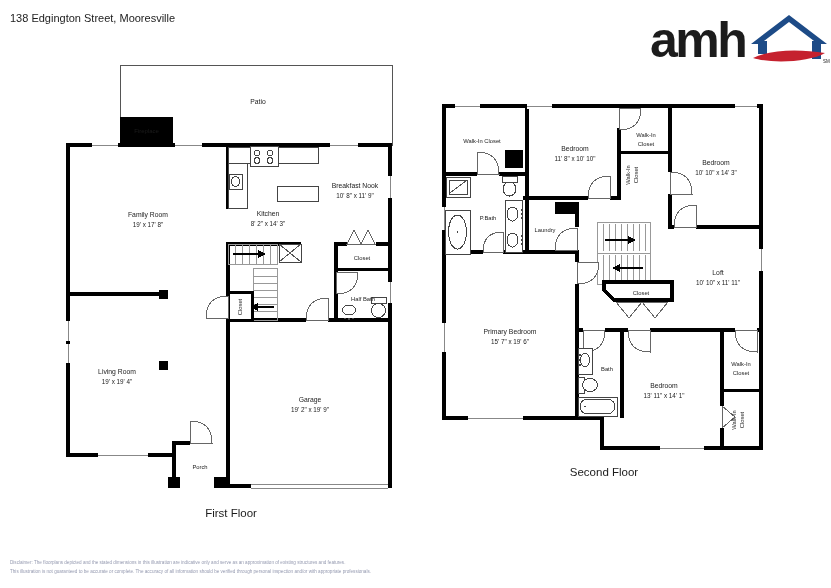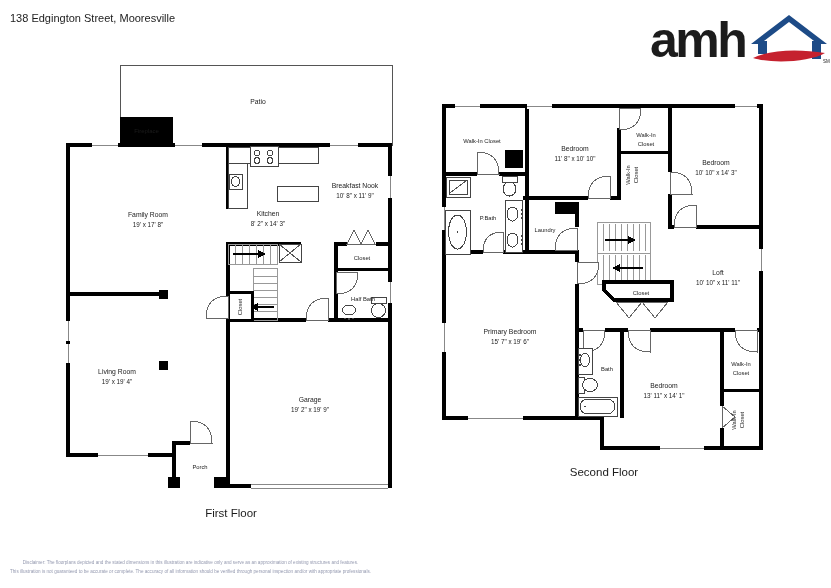--- a/index.html
+++ b/index.html
@@ -1,17 +1,17 @@
 <!DOCTYPE html>
 <html><head>
 <meta charset="utf-8">
 <style>
   html,body{margin:0;padding:0;background:#fff;}
   #page{position:relative;width:831px;height:588px;background:#fff;overflow:hidden;
-        font-family:"Liberation Sans",sans-serif;text-align:center;}
+        font-family:"Liberation Sans",sans-serif;}
   #address{position:absolute;left:10px;top:12px;font-size:11px;color:#1c1c1c;}
   #logo{position:absolute;left:650px;top:8px;}
   #disclaimer{position:absolute;left:10px;top:559px;font-size:4.6px;color:#959ab0;line-height:8.5px;}
   svg text{font-family:"Liberation Sans",sans-serif;fill:#1c1c1c;}
   .rname{font-size:6.8px;}
   .rdims{font-size:6.3px;}
   .rsmall{font-size:5.8px;}
   .caption{font-size:11.5px;}
   .wall{stroke:#000;fill:none;}
   .thin{stroke:#555;fill:none;stroke-width:1;}

